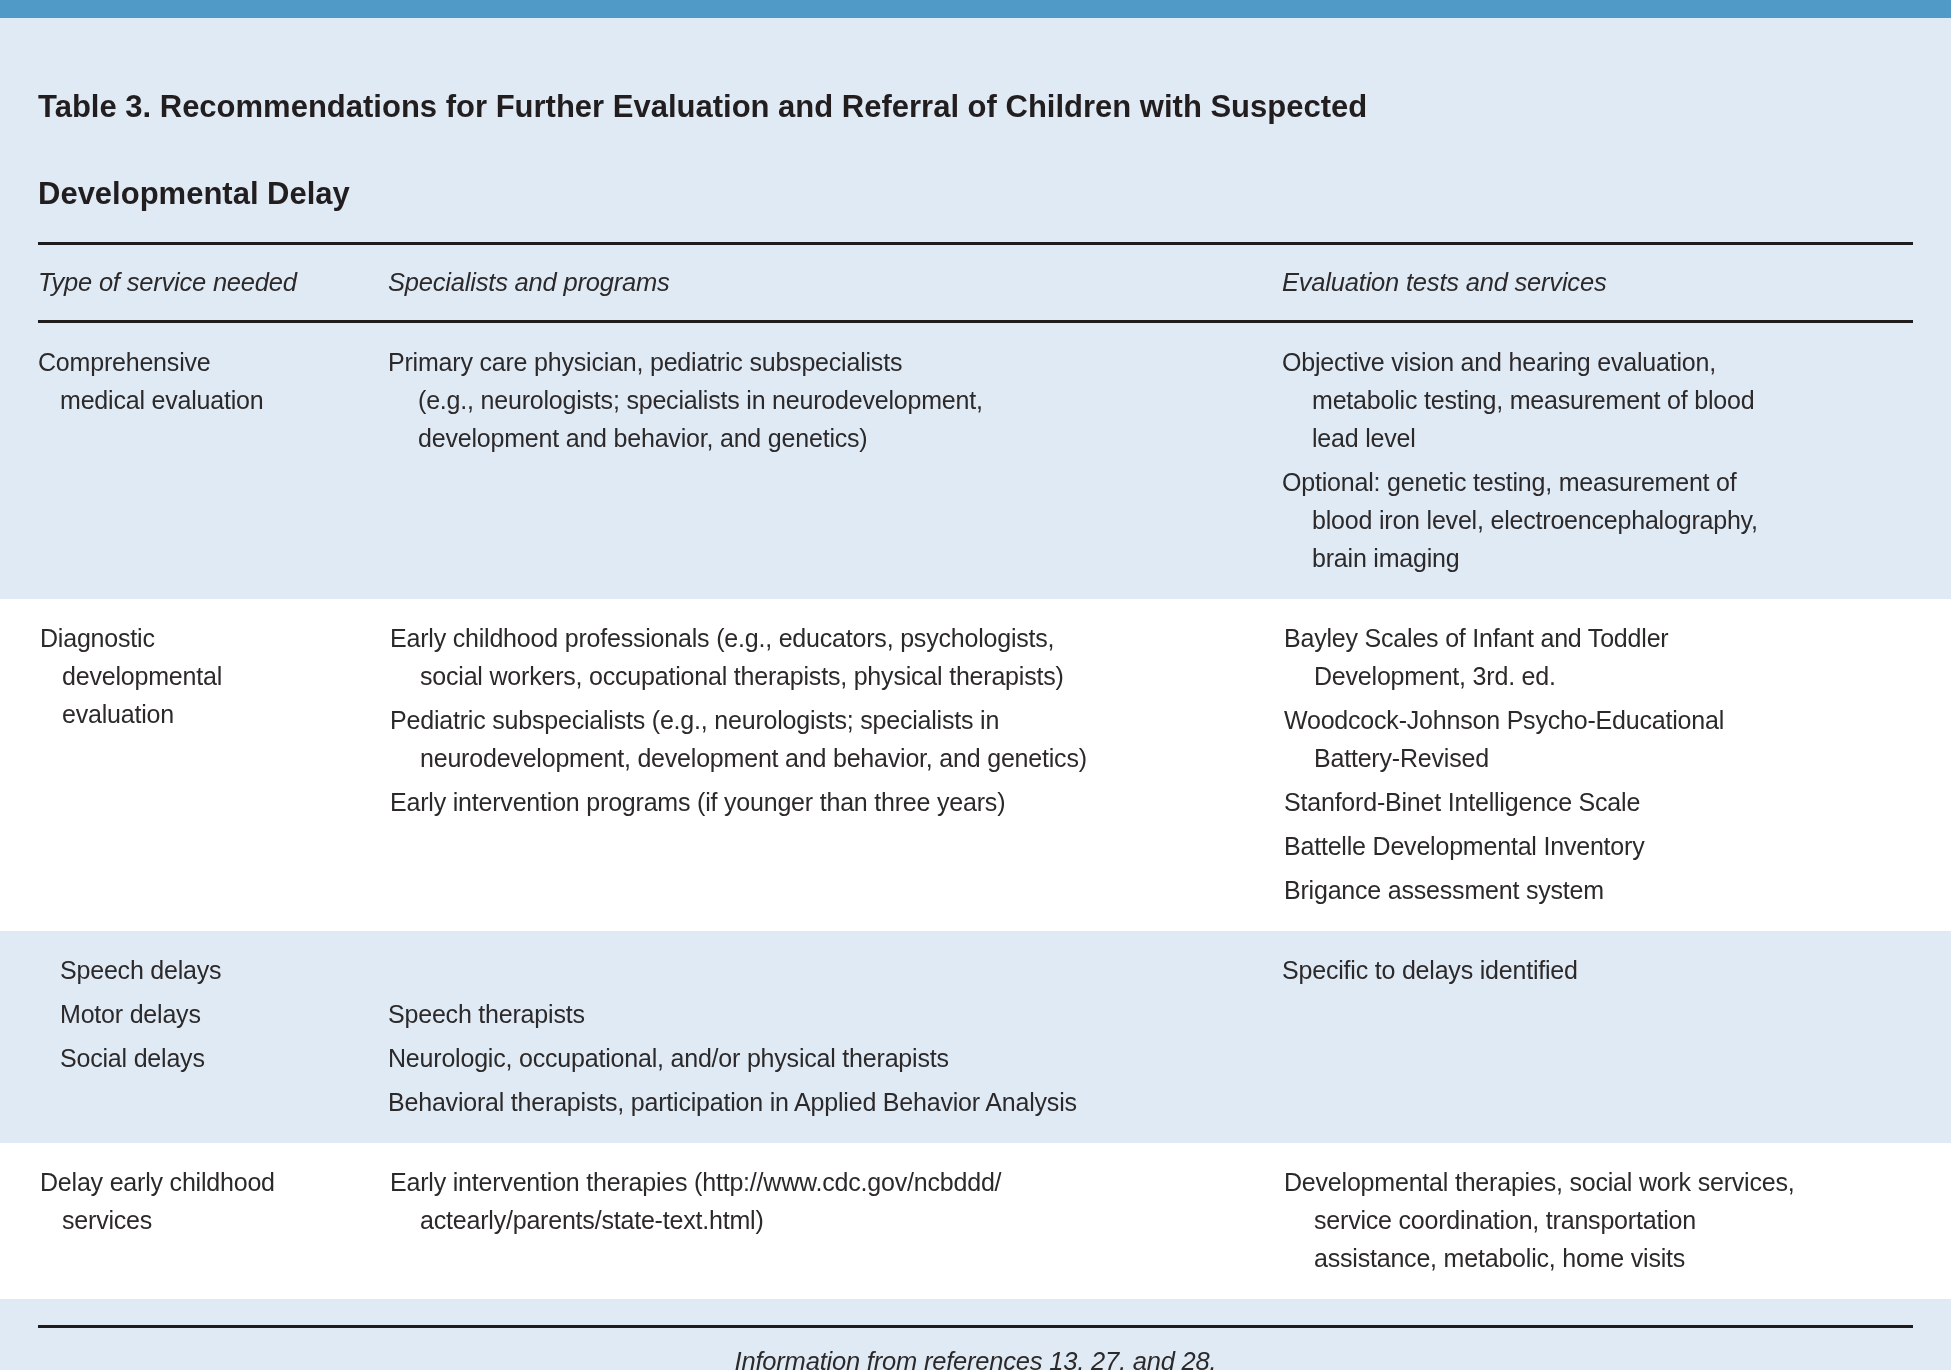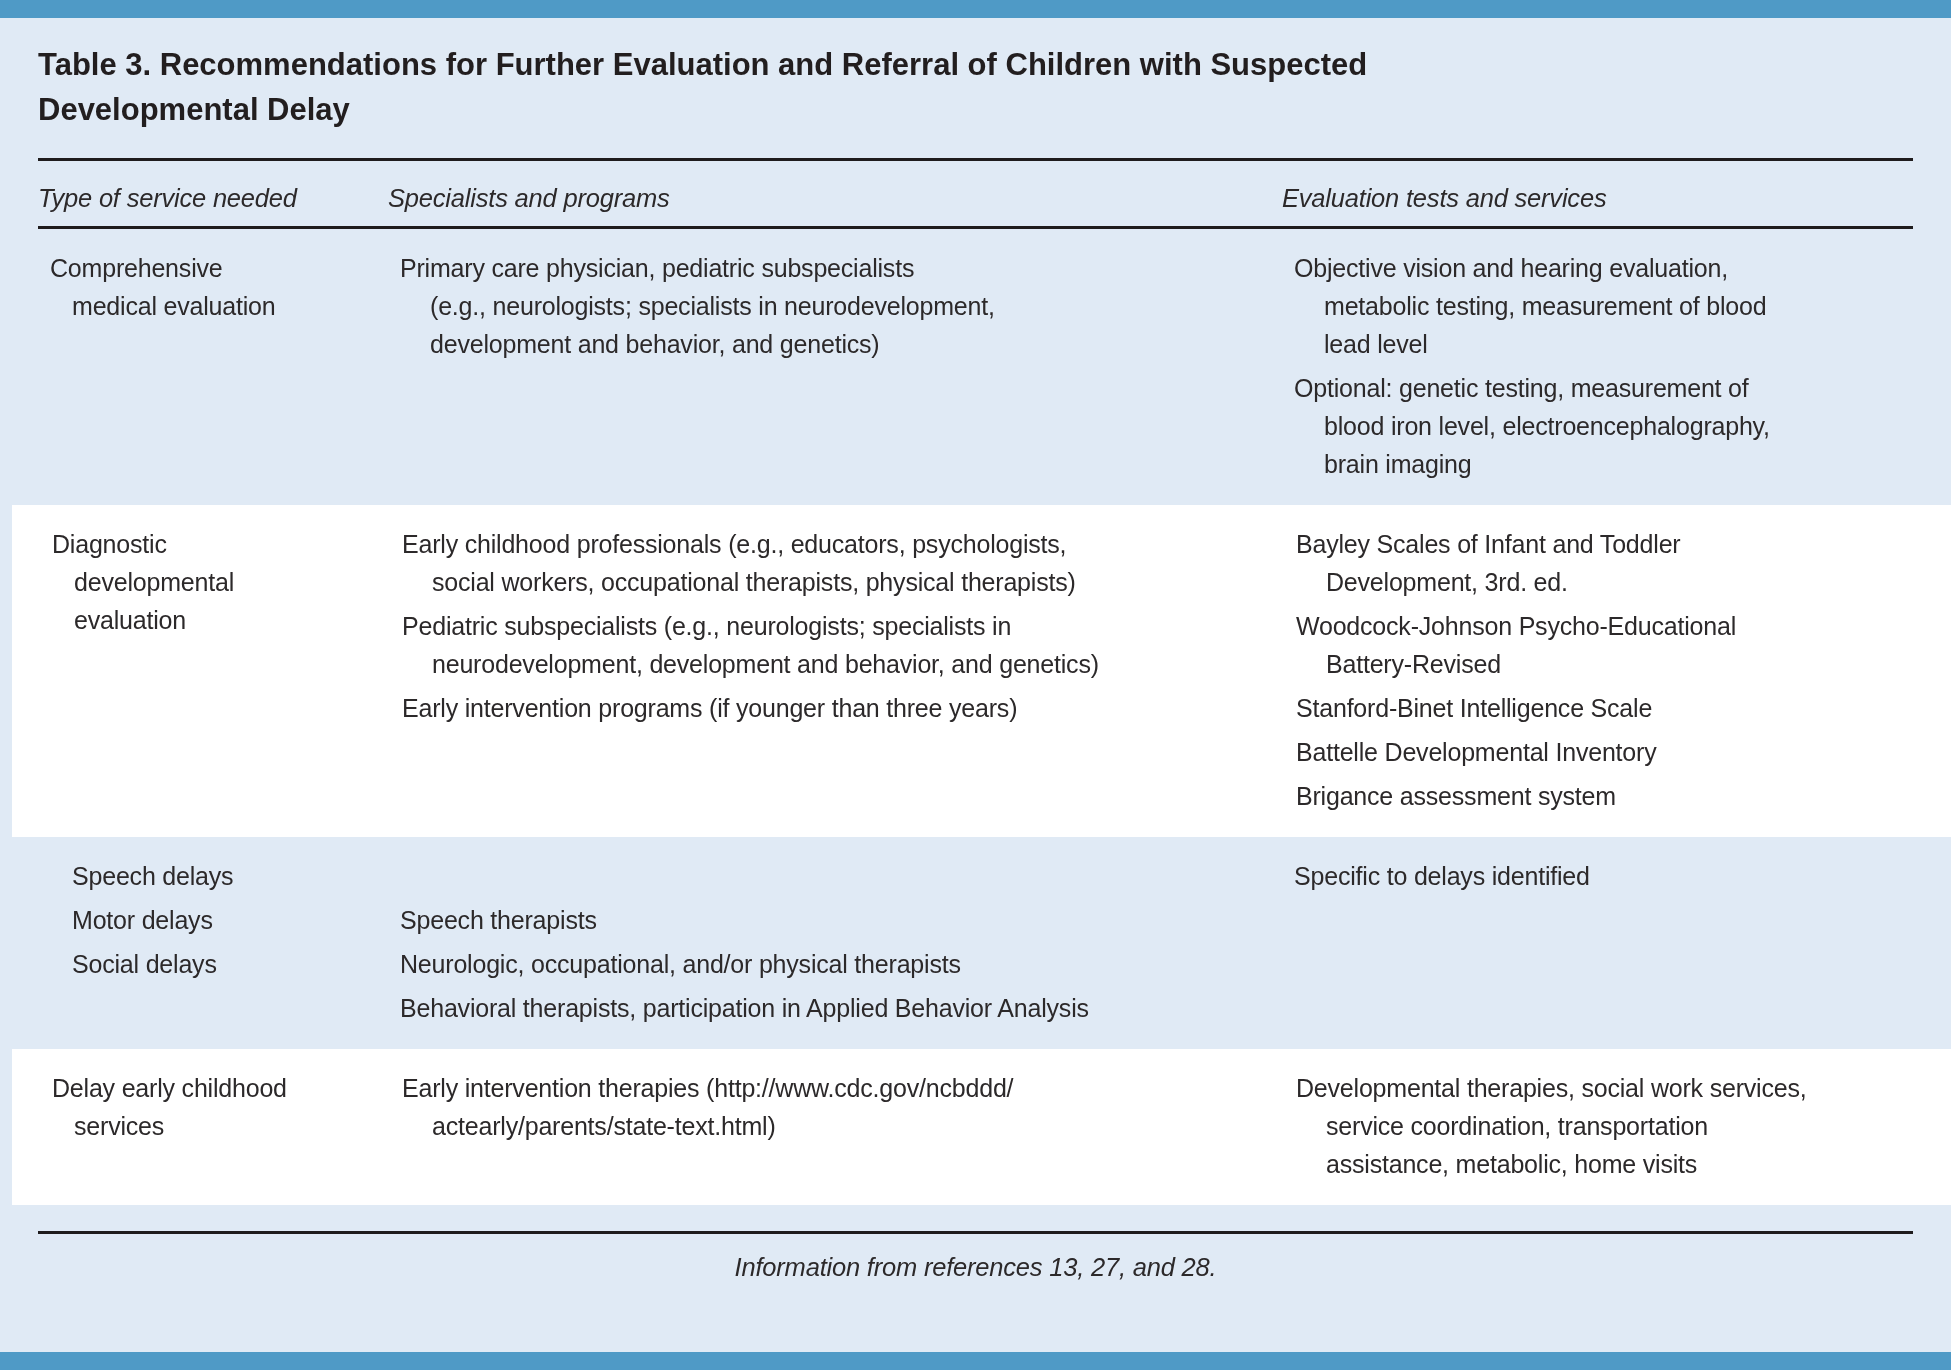--- a/index.html
+++ b/index.html
@@ -34,47 +34,47 @@
   
   .head-sec { padding-top: 24px; }
   .title {
     margin: 0;
     font-size: 31px;
     font-weight: bold;
     color: #221e1f;
     letter-spacing: 0;
     line-height: 45px;
   }
-  .title .tl { display: block; }
+  .title .tl { display: block; margin-top: 42px; }
 
   .rule {
     height: 3px;
     background: #1f1c1d;
   }
   .title-rule { margin-top: 26px; }
   .head-rule { margin-top: 0; }
 
   
   .cols {
     display: grid;
     grid-template-columns: 350px 894px 1fr;
   }
   .colheads {
     padding-top: 22px;
-    padding-bottom: 13px;
+    padding-bottom: 23px;
   }
   .colhead {
     font-style: italic;
     font-size: 25.5px;
     color: #2c292a;
     line-height: 30px;
   }
 
   
-  .row { padding-top: 20px; padding-bottom: 22px; margin-left: 12px; }
+  .row { padding-top: 20px; padding-bottom: 22px; }
   .cell p {
     margin: 0 0 6px 0;
     line-height: 38px;
     white-space: pre-line;
   }
   .cell p:last-child { margin-bottom: 0; }
   
   .hang   { padding-left: 30px; text-indent: -30px; }
   .hang1  { padding-left: 22px; text-indent: -22px; }
   .sub    { padding-left: 22px; }

